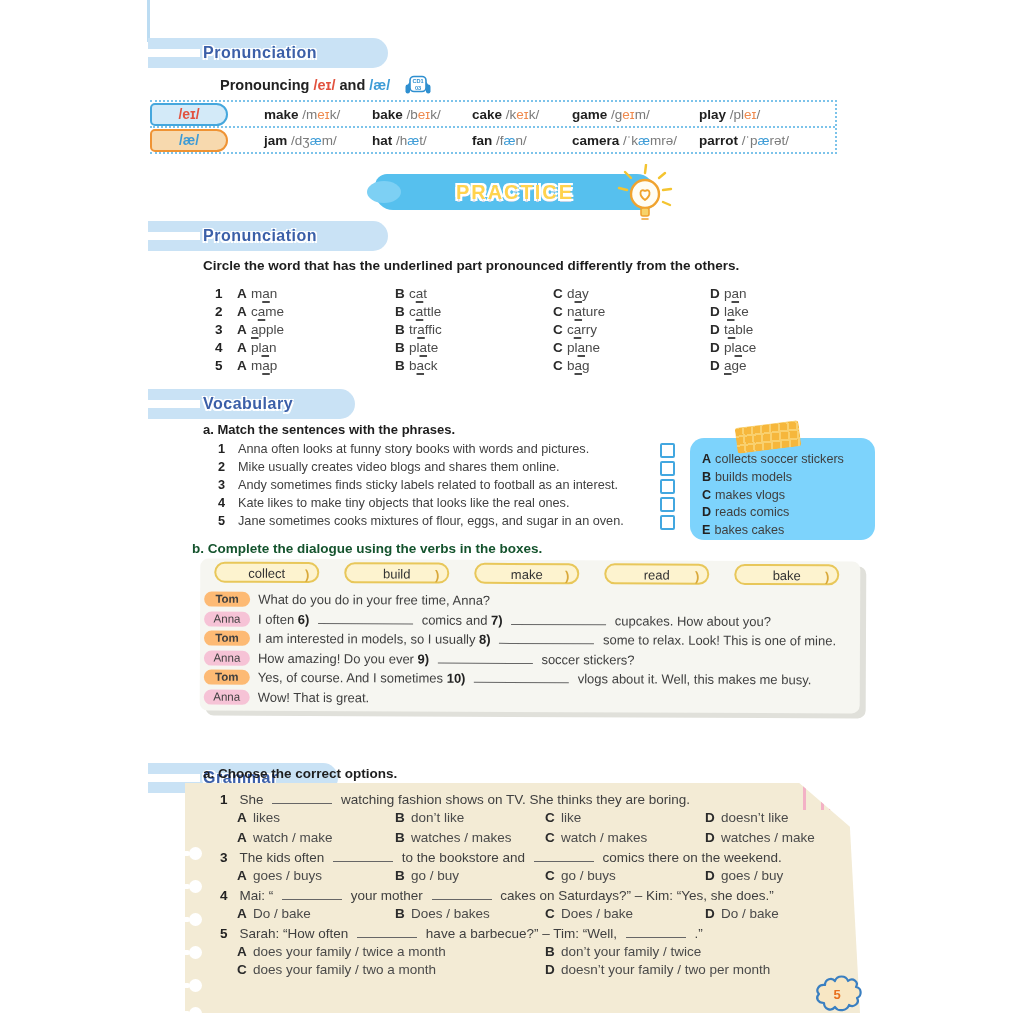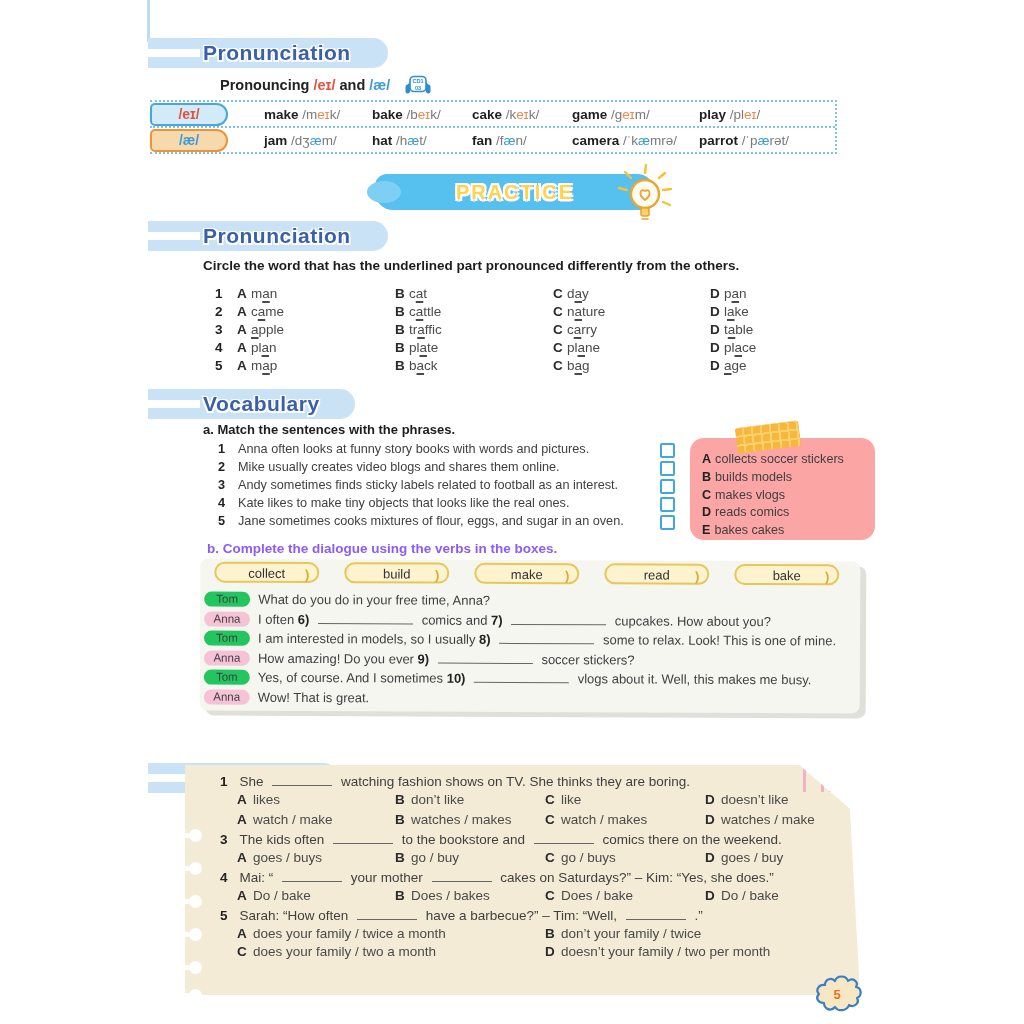--- a/index.html
+++ b/index.html
@@ -3,21 +3,21 @@
 <meta charset="utf-8">
 <style>
   html,body{margin:0;padding:0;overflow:hidden;}
   body{width:1024px;height:1024px;background:#fff;font-family:"Liberation Sans",sans-serif;color:#3f3f3f;position:relative;}
   .page{position:absolute;inset:0;}
   .vline{position:absolute;left:147px;top:0;width:3px;height:42px;background:#bcdcf2;}
 
   
   .ribbon{position:absolute;left:148px;height:30px;background:#c9e2f5;border-radius:0 16px 16px 0;}
   .ribbon::before{content:"";position:absolute;left:0;top:11px;width:52px;height:8px;background:#fff;}
-  .ribbon .ht{position:absolute;left:55px;top:0;line-height:30px;font-size:21px;font-weight:800;color:#3b5fa8;letter-spacing:.5px;white-space:nowrap;
+  .ribbon .ht{position:absolute;left:55px;top:0;line-height:30px;font-size:16px;font-weight:800;color:#3b5fa8;letter-spacing:.5px;white-space:nowrap;
     text-shadow:-1.5px -1.5px 0 #fff,1.5px -1.5px 0 #fff,-1.5px 1.5px 0 #fff,1.5px 1.5px 0 #fff;}
   #h1{top:38px;width:240px;} #h2{top:221px;width:240px;} #h3{top:389px;width:207px;} #h4{top:731px;width:190px;margin-top:32px;}
 
   .pron-line{position:absolute;left:220px;top:72px;font-size:14.5px;font-weight:700;color:#222;white-space:nowrap;}
   .snd1{color:#e2523f;} .snd2{color:#3c9bd6;}
   .cd{display:inline-block;vertical-align:-7px;margin-left:10px;}
 
   
   .sound-table{position:absolute;left:150px;top:100px;width:685px;border-top:2px dotted #7cc3ea;border-bottom:2px dotted #7cc3ea;border-right:2px dotted #7cc3ea;}
   .st-row{display:flex;align-items:center;height:24px;}
@@ -49,44 +49,44 @@
   .ex-opt b{display:inline-block;width:14px;color:#2b2b2b;}
   .u{text-decoration:underline;text-underline-offset:2.5px;text-decoration-thickness:1.5px;}
 
   
   .a-title{position:absolute;left:203px;top:422px;font-size:13px;font-weight:700;color:#1d1d1d;}
   .match{position:absolute;left:218px;top:442px;width:470px;}
   .m-row{display:grid;grid-template-columns:20px 422px 16px;align-items:start;height:18px;font-size:12.7px;}
   .m-num{font-weight:700;color:#222;}
   .m-text{white-space:nowrap;color:#3f3f3f;}
   .m-check{width:11px;height:11px;border:2px solid #42a7e0;border-radius:2px;background:#fff;margin-top:1px;}
-  .note{position:absolute;left:690px;top:438px;width:185px;height:102px;background:#fca5a5;border-radius:14px;}
+  .note{position:absolute;left:690px;top:438px;width:185px;height:102px;background:#7dd3fc;border-radius:14px;}
   .tape{position:absolute;left:46px;top:-14px;width:64px;height:26px;background:#f6b73c;border-radius:3px;transform:rotate(-7deg);
     background-image:repeating-linear-gradient(90deg,transparent 0 7px,#f9d06e 7px 9px),repeating-linear-gradient(0deg,transparent 0 7px,#f9d06e 7px 9px);}
   .phrases{padding:13px 0 0 12px;position:relative;}
   .phrase{font-size:12.6px;line-height:17.8px;color:#3f3f3f;white-space:nowrap;}
   .phrase b{margin-right:4px;color:#222;}
-  .b-title{position:absolute;left:207px;top:541px;font-size:13.5px;font-weight:700;color:#8b5cf6;}
+  .b-title{position:absolute;left:192px;top:541px;font-size:13.5px;font-weight:700;color:#14532d;}
 
   
   .dlg-box{position:absolute;left:200px;top:560px;width:660px;height:152px;background:#f6f6f1;border-radius:8px;box-shadow:6px 5px 0 #e0e0da;transform:rotate(.25deg);}
   .verbs{position:absolute;left:14px;top:3px;display:flex;gap:25px;}
   .vtag{width:105px;height:21px;background:#fdf3cf;border:2px solid #e8c75a;border-radius:11px;text-align:center;line-height:19px;font-size:13px;color:#333;position:relative;box-sizing:border-box;}
   .vtag::after{content:")";position:absolute;right:8px;top:1px;color:#d9a93a;font-weight:700;}
   .dlg-lines{position:absolute;left:4px;top:33px;right:4px;}
   .dlg-line{display:flex;align-items:flex-start;height:19.6px;font-size:13px;white-space:nowrap;}
   .spk{width:46px;height:15px;line-height:15px;border-radius:8px;text-align:center;font-size:11.5px;margin-right:8px;flex:none;color:#3f3f3f;margin-top:0;}
-  .spk-tom{background:#22c55e;} .spk-anna{background:#f6c3d6;}
+  .spk-tom{background:#fdba74;font-weight:bold;} .spk-anna{background:#f6c3d6;}
   .dlg-text{color:#3f3f3f;}
   .dlg-text .num{font-weight:700;color:#222;}
   .blank{display:inline-block;width:95px;height:11px;border-bottom:1.4px solid #666;margin:0 5px;}
 
   
   .g-title{position:absolute;left:203px;top:766px;font-size:13.5px;font-weight:700;color:#1d1d1d;}
-  .paper{position:absolute;left:185px;top:765px;width:675px;height:230px;background:#f3ebd5;
+  .paper{position:absolute;left:185px;top:783px;width:675px;height:230px;background:#f3ebd5;
     clip-path:polygon(0 0,91% 0,98.5% 19%,100% 100%,0 100%);}
   .hole{position:absolute;left:4px;width:13px;height:13px;background:#fff;border-radius:50%;}
   .hole::before{content:"";position:absolute;left:-9px;top:4px;width:10px;height:5px;background:#fff;border-radius:3px;}
   .clips{position:absolute;left:618px;top:-12px;display:flex;gap:5px;}
   .clip{width:15px;height:36px;border:3.5px solid #f3b1c6;border-bottom:none;border-radius:9px 9px 0 0;}
   .gqs{position:absolute;left:35px;top:8px;right:16px;}
   .gq{margin-bottom:2px;}
   .stem{font-size:13.5px;line-height:18px;color:#3f3f3f;white-space:nowrap;}
   .stem .qnum{font-weight:700;margin-right:12px;color:#222;}
   .opts4{display:grid;grid-template-columns:158px 150px 160px auto;margin-left:17px;line-height:18px;font-size:13.5px;}

